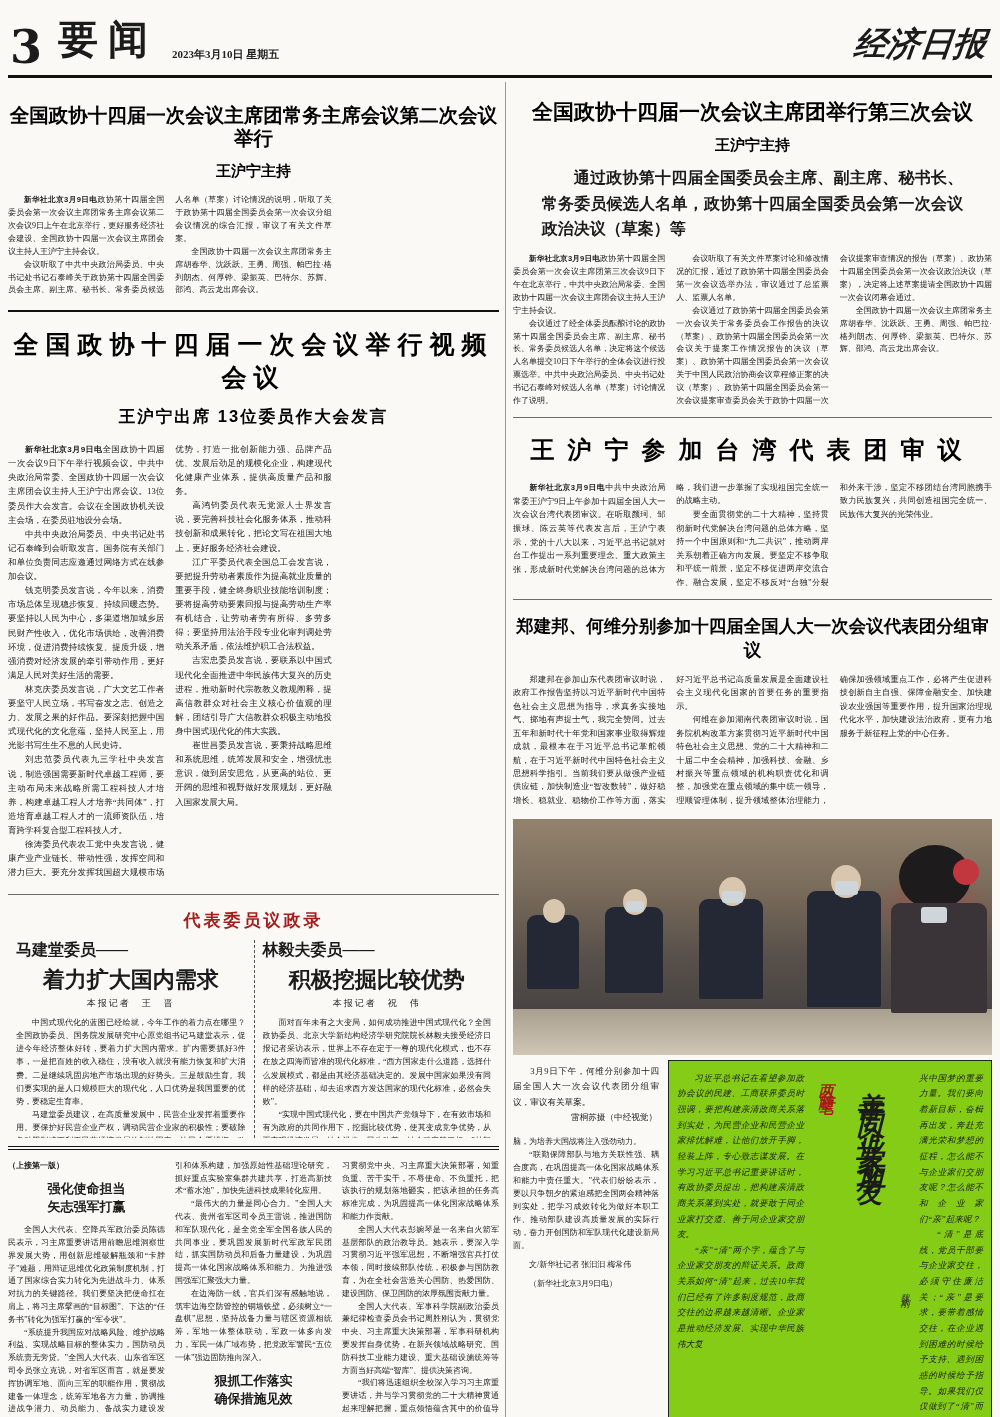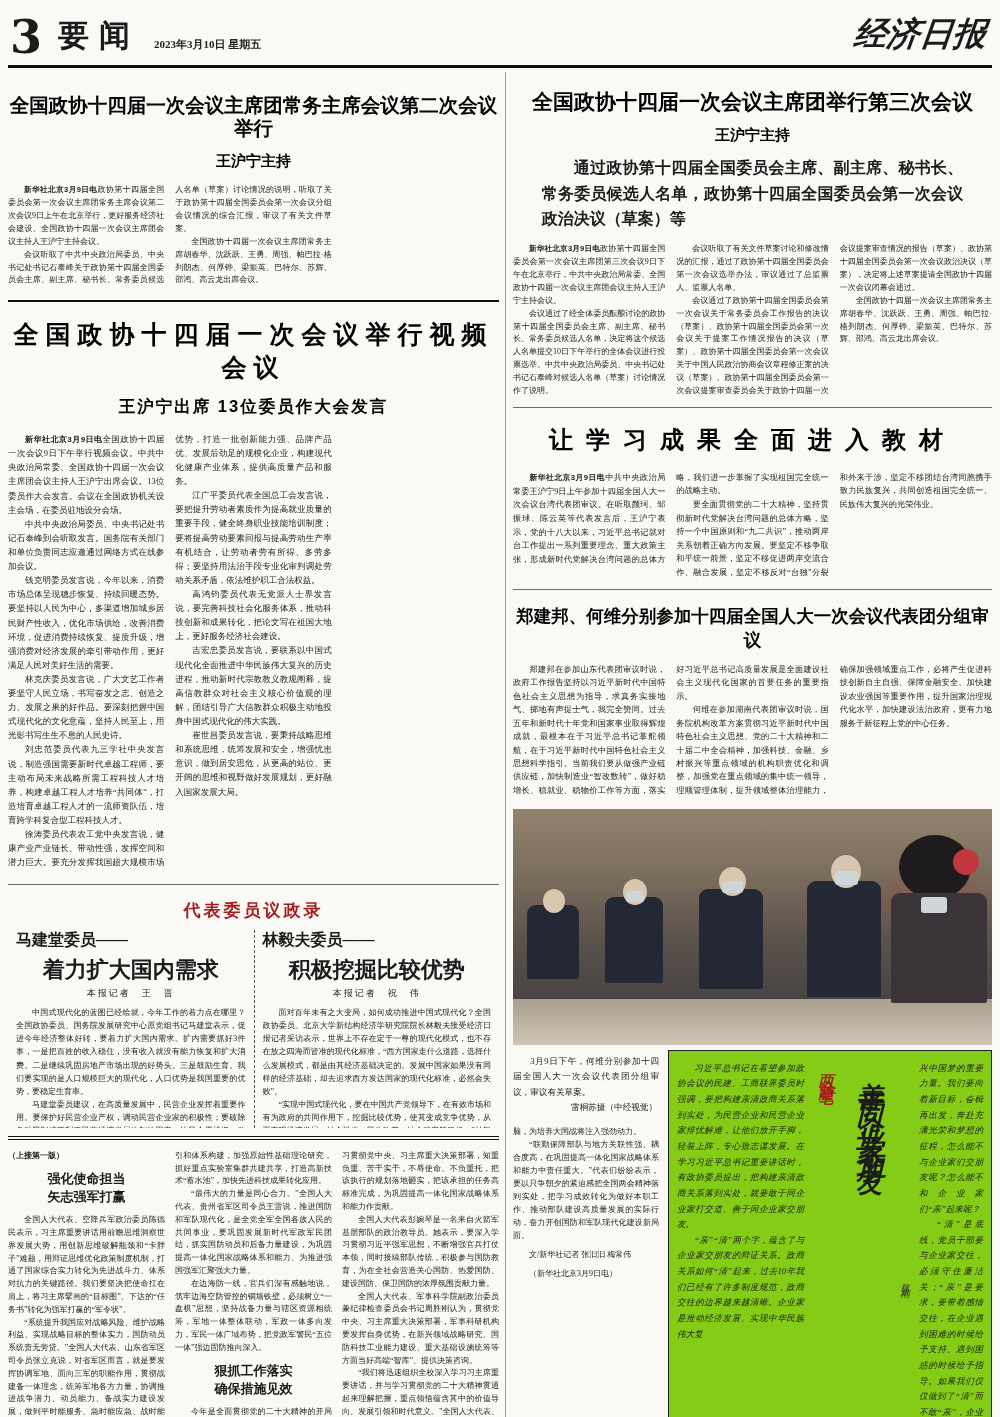--- a/index.html
+++ b/index.html
@@ -5,21 +5,21 @@
   html,body{margin:0;padding:0;}
   body{
     width:1000px;height:1417px;overflow:hidden;
     background:#faf9f5;color:#1b1b1b;
     font-family:"Liberation Serif","DejaVu Serif",serif;
   }
   .page{position:relative;width:984px;margin:0 auto;padding:0 8px;}
   
   .hdr{display:flex;align-items:flex-end;padding:12px 2px 8px 2px;}
   .hdr .pnum{font-size:46px;font-weight:bold;line-height:.85;font-family:"DejaVu Serif",serif;}
-  .hdr .sec{font-size:31px;font-weight:900;letter-spacing:10px;margin-left:16px;font-family:"Liberation Sans","DejaVu Sans",sans-serif;}
+  .hdr .sec{font-size:40px;font-weight:900;letter-spacing:10px;margin-left:16px;font-family:"Liberation Sans","DejaVu Sans",sans-serif;}
   .hdr .date{font-size:11px;font-weight:bold;margin-left:14px;padding-bottom:5px;color:#222;}
   .hdr .masthead{margin-left:auto;font-size:33px;font-weight:bold;font-style:italic;transform:skewX(-6deg);padding-right:4px;}
   .rule-top{border-top:3px solid #111;}
   
   .content{display:flex;margin-top:4px;}
   .lhalf{width:492px;padding-right:6px;border-right:1px solid #9a9a94;}
   .rhalf{width:486px;padding-left:7px;}
   .rule{border-top:1px solid #6d6d68;margin:6px 0;}
   .rule-heavy{border-top:2px solid #111;margin:8px 0 4px 0;}
   .rule-double{border-bottom:4px double #111;margin:4px 0 6px 0;}
@@ -130,22 +130,22 @@
       <div class="artC">
         <div class="a-title">全国政协十四届一次会议举行视频会议</div>
         <div class="a-sub">王沪宁出席  13位委员作大会发言</div>
         <div class="bodytext cols3">
           <p><b class="dl">新华社北京3月9日电</b><span>全国政协十四届一次会议9日下午举行视频会议。中共中央政治局常委、全国政协十四届一次会议主席团会议主持人王沪宁出席会议。13位委员作大会发言。会议在全国政协机关设主会场，在委员驻地设分会场。</span></p>
           <p>中共中央政治局委员、中央书记处书记石泰峰到会听取发言。国务院有关部门和单位负责同志应邀通过网络方式在线参加会议。</p>
           <p>钱克明委员发言说，今年以来，消费市场总体呈现稳步恢复、持续回暖态势。要坚持以人民为中心，多渠道增加城乡居民财产性收入，优化市场供给，改善消费环境，促进消费持续恢复、提质升级，增强消费对经济发展的牵引带动作用，更好满足人民对美好生活的需要。</p>
           <p>林克庆委员发言说，广大文艺工作者要坚守人民立场，书写奋发之志、创造之力、发展之果的好作品。要深刻把握中国式现代化的文化意蕴，坚持人民至上，用光影书写生生不息的人民史诗。</p>
           <p>刘忠范委员代表九三学社中央发言说，制造强国需要新时代卓越工程师，要主动布局未来战略所需工程科技人才培养，构建卓越工程人才培养“共同体”，打造培育卓越工程人才的一流师资队伍，培育跨学科复合型工程科技人才。</p>
           <p>徐涛委员代表农工党中央发言说，健康产业产业链长、带动性强，发挥空间和潜力巨大。要充分发挥我国超大规模市场优势，打造一批创新能力强、品牌产品优、发展后劲足的规模化企业，构建现代化健康产业体系，提供高质量产品和服务。</p>
+          <p>高鸿钧委员代表无党派人士界发言说，要完善科技社会化服务体系，推动科技创新和成果转化，把论文写在祖国大地上，更好服务经济社会建设。</p>
           <p>江广平委员代表全国总工会发言说，要把提升劳动者素质作为提高就业质量的重要手段，健全终身职业技能培训制度；要将提高劳动要素回报与提高劳动生产率有机结合，让劳动者劳有所得、多劳多得；要坚持用法治手段专业化审判调处劳动关系矛盾，依法维护职工合法权益。</p>
-          <p>高鸿钧委员代表无党派人士界发言说，要完善科技社会化服务体系，推动科技创新和成果转化，把论文写在祖国大地上，更好服务经济社会建设。</p>
           <p>吉宏忠委员发言说，要联系以中国式现代化全面推进中华民族伟大复兴的历史进程，推动新时代宗教教义教规阐释，提高信教群众对社会主义核心价值观的理解，团结引导广大信教群众积极主动地投身中国式现代化的伟大实践。</p>
           <p>崔世昌委员发言说，要秉持战略思维和系统思维，统筹发展和安全，增强忧患意识，做到居安思危，从更高的站位、更开阔的思维和视野做好发展规划，更好融入国家发展大局。</p>
         </div>
       </div>
       <div class="rule"></div>
 
       <div class="yz">
         <div class="yz-title">代表委员议政录</div>
         <div class="yz-wrap">
           <div class="yz-col">
@@ -204,21 +204,21 @@
           <p><b class="dl">新华社北京3月9日电</b><span>政协第十四届全国委员会第一次会议主席团第三次会议9日下午在北京举行，中共中央政治局常委、全国政协十四届一次会议主席团会议主持人王沪宁主持会议。</span></p>
           <p>会议通过了经全体委员酝酿讨论的政协第十四届全国委员会主席、副主席、秘书长、常务委员候选人名单，决定将这个候选人名单提交10日下午举行的全体会议进行投票选举。中共中央政治局委员、中央书记处书记石泰峰对候选人名单（草案）讨论情况作了说明。</p>
           <p>会议听取了有关文件草案讨论和修改情况的汇报，通过了政协第十四届全国委员会第一次会议选举办法，审议通过了总监票人、监票人名单。</p>
           <p>会议通过了政协第十四届全国委员会第一次会议关于常务委员会工作报告的决议（草案）、政协第十四届全国委员会第一次会议关于提案工作情况报告的决议（草案）、政协第十四届全国委员会第一次会议关于中国人民政治协商会议章程修正案的决议（草案）、政协第十四届全国委员会第一次会议提案审查委员会关于政协十四届一次会议提案审查情况的报告（草案）、政协第十四届全国委员会第一次会议政治决议（草案），决定将上述草案提请全国政协十四届一次会议闭幕会通过。</p>
           <p>全国政协十四届一次会议主席团常务主席胡春华、沈跃跃、王勇、周强、帕巴拉·格列朗杰、何厚铧、梁振英、巴特尔、苏辉、邵鸿、高云龙出席会议。</p>
         </div>
       </div>
       <div class="rule"></div>
 
       <div class="artD">
-        <div class="a-title">让学习成果全面进入教材</div>
+        <div class="a-title">王沪宁参加台湾代表团审议</div>
         <div class="bodytext cols3">
           <p><b class="dl">新华社北京3月9日电</b><span>中共中央政治局常委王沪宁9日上午参加十四届全国人大一次会议台湾代表团审议。在听取颜珂、邹振球、陈云英等代表发言后，王沪宁表示，党的十八大以来，习近平总书记就对台工作提出一系列重要理念、重大政策主张，形成新时代党解决台湾问题的总体方略，我们进一步掌握了实现祖国完全统一的战略主动。</span></p>
           <p>要全面贯彻党的二十大精神，坚持贯彻新时代党解决台湾问题的总体方略，坚持一个中国原则和“九二共识”，推动两岸关系朝着正确方向发展。要坚定不移争取和平统一前景，坚定不移促进两岸交流合作、融合发展，坚定不移反对“台独”分裂和外来干涉，坚定不移团结台湾同胞携手致力民族复兴，共同创造祖国完全统一、民族伟大复兴的光荣伟业。</p>
         </div>
       </div>
       <div class="rule"></div>
 
       <div class="artE">
         <div class="a-title">郑建邦、何维分别参加十四届全国人大一次会议代表团分组审议</div>
         <div class="bodytext cols3">

